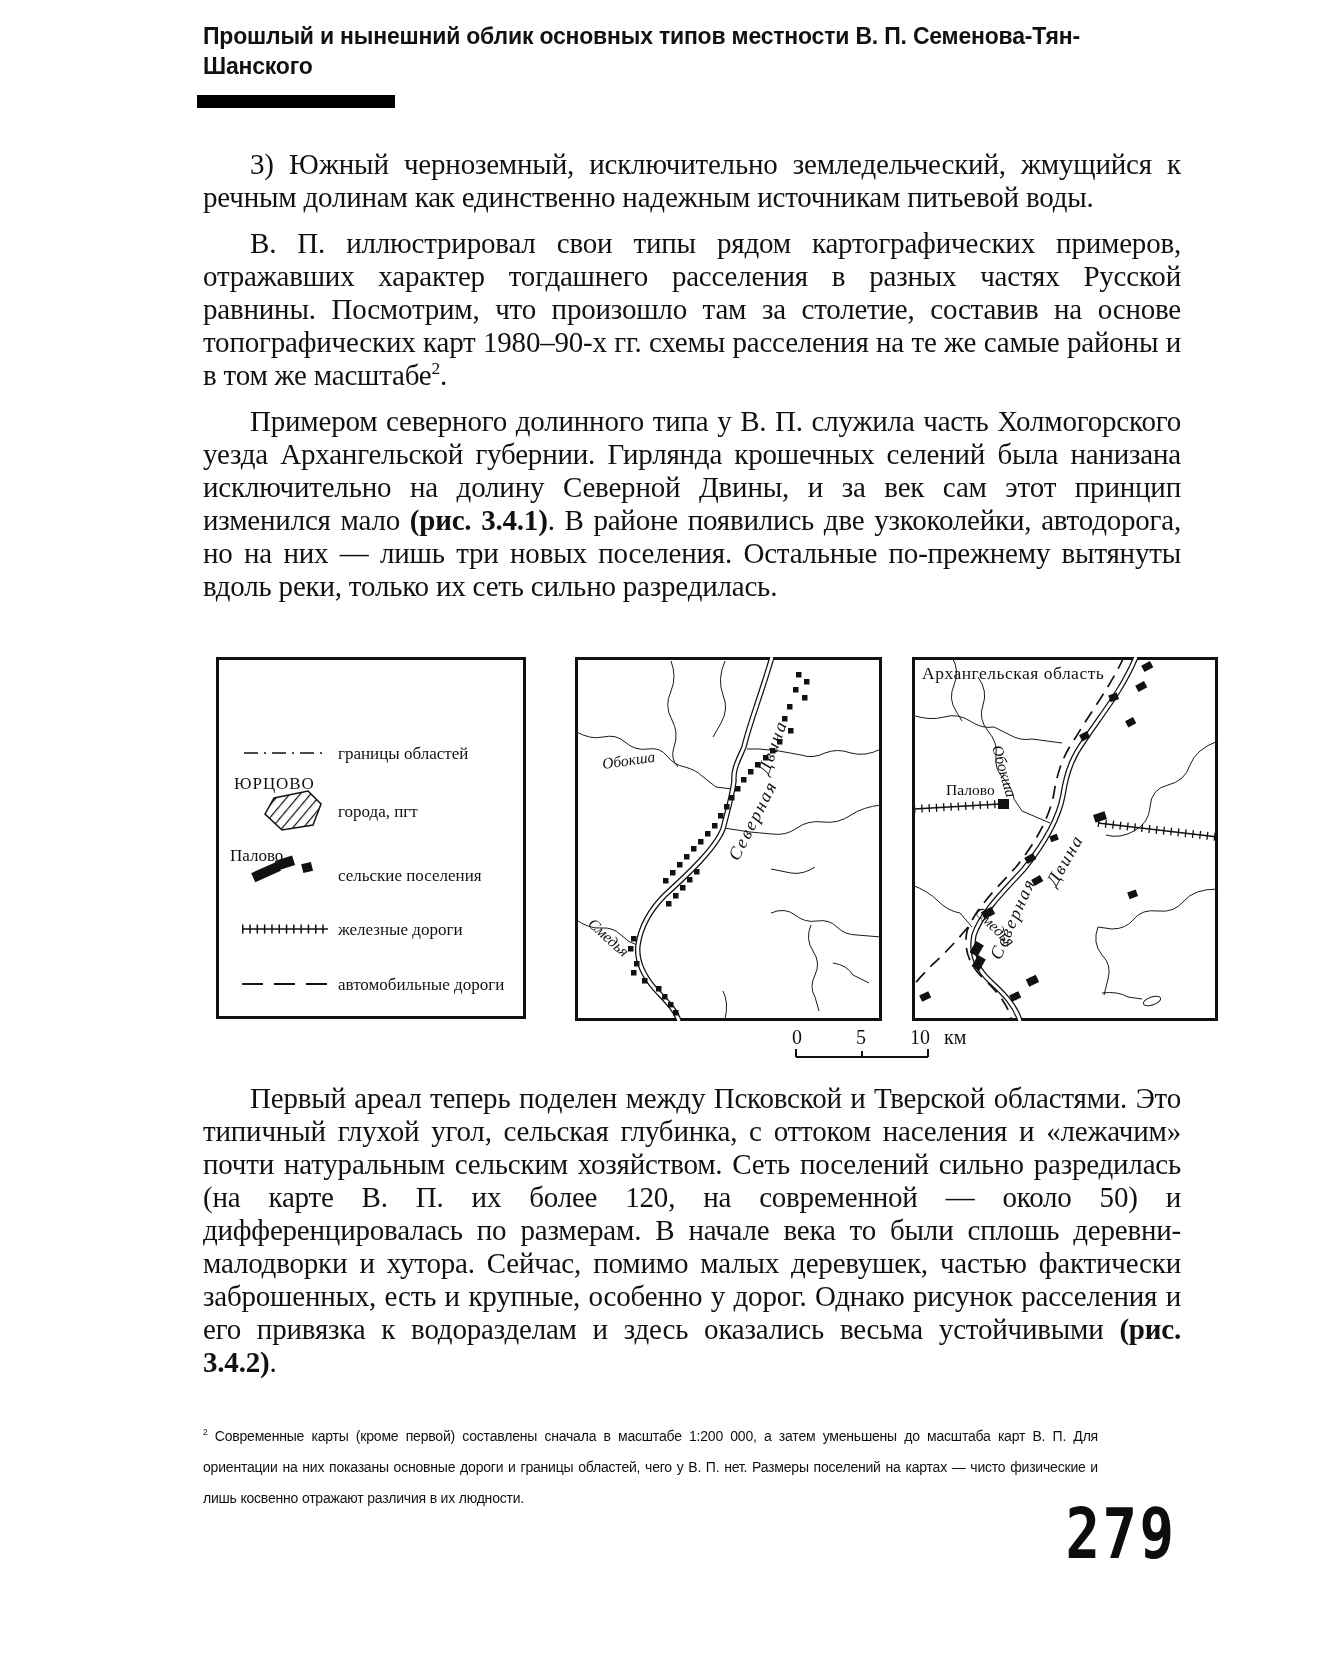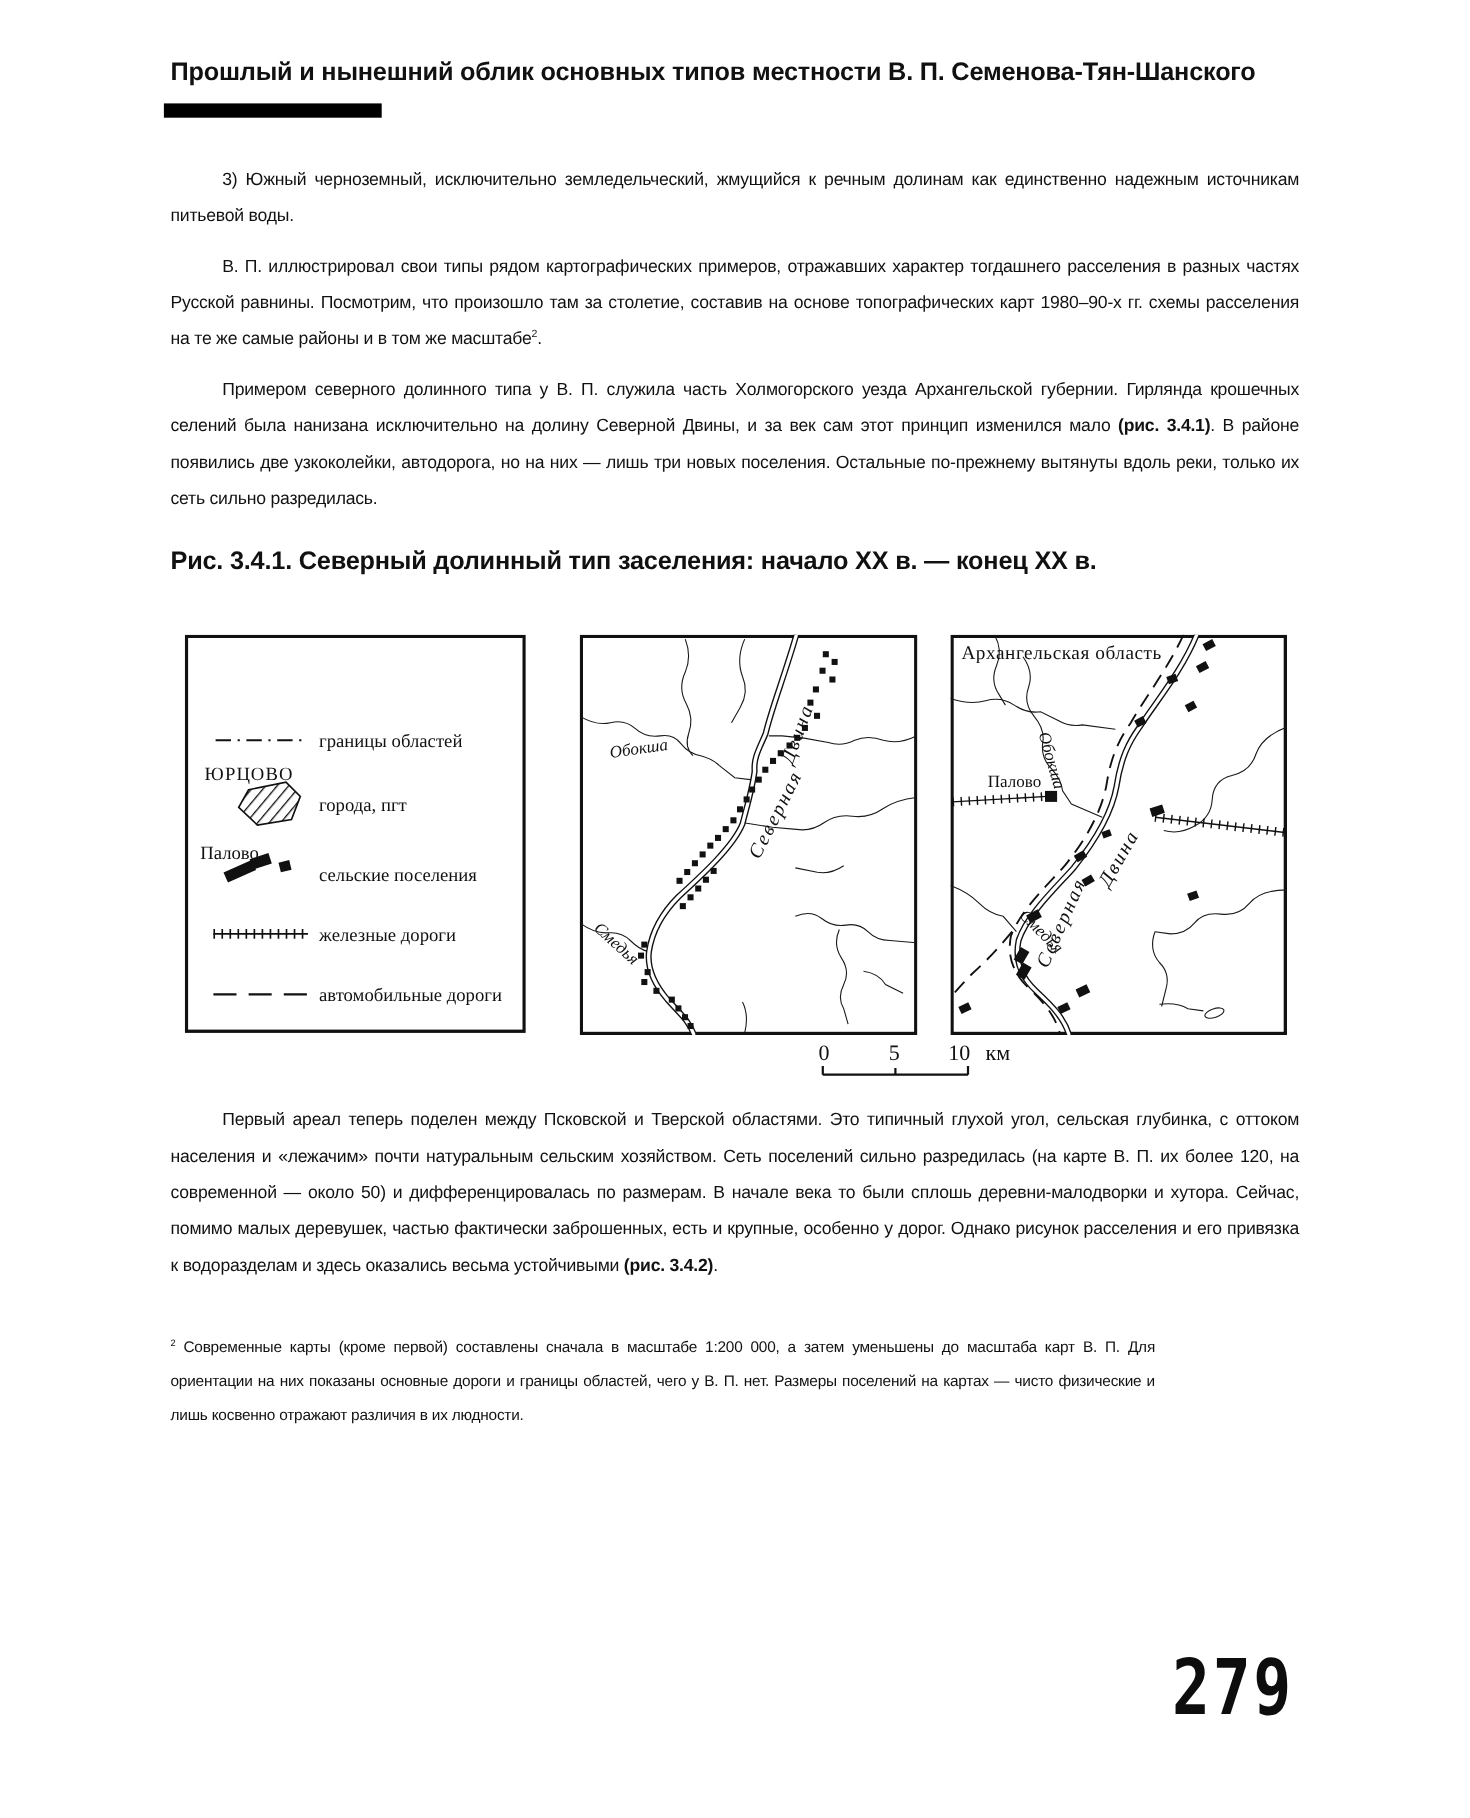--- a/index.html
+++ b/index.html
@@ -1,28 +1,28 @@
 <!DOCTYPE html>
 <html lang="ru"><head>
 <meta charset="utf-8">
 <style>
   html,body{margin:0;padding:0;}
   body{
     width:1336px;height:1653px;background:#ffffff;overflow:hidden;position:relative;
     font-family:"Liberation Sans", sans-serif;color:#111;
     -webkit-font-smoothing:antialiased;
   }
-  .page{padding:50px 155px 0 155px;}
+  .page{padding:21px 155px 0 155px;margin-left:48px;}
   h1.header{
     font-size:23px;line-height:30px;font-weight:bold;margin:0;letter-spacing:-0.2px;
   }
   .rule{width:198px;height:13px;background:#000;margin:14px 0 0 -6px;}
   p.body-par{
-    font-size:16px;line-height:33px;text-align:justify;margin:13px 0 0 0;
-    text-indent:47px;letter-spacing:-0.2px;
+    font-size:29px;line-height:33px;text-align:justify;margin:13px 0 0 0;
+    text-indent:47px;letter-spacing:-0.2px;font-family:Liberation Serif, serif;
   }
   p.first{margin-top:40px;}
   sup{font-size:60%;line-height:0;}
   .caption{
     font-size:23px;font-weight:bold;margin:26px 0 0 0;letter-spacing:-0.2px;
   }
   .figure-row{display:flex;align-items:flex-start;margin:54px 0 0 13px;}
   .panel{flex:0 0 auto;}
   .gap1{margin-right:49px;}
   .gap2{margin-right:30px;}
@@ -58,21 +58,20 @@
 
   <h1 class="header">Прошлый и нынешний облик основных типов местности В. П. Семенова-Тян-Шанского</h1>
   <div class="rule"></div>
 
   <p class="body-par first"><span>3) Южный черноземный, исключительно земледельческий, жмущийся к речным долинам как единственно надежным источникам питьевой воды.</span></p>
 
   <p class="body-par"><span>В. П. иллюстрировал свои типы рядом картографических примеров, отражавших характер тогдашнего расселения в разных частях Русской равнины. Посмотрим, что произошло там за столетие, составив на основе топографических карт 1980–90-х гг. схемы расселения на те же самые районы и в том же масштабе</span><sup>2</sup><span>.</span></p>
 
   <p class="body-par"><span>Примером северного долинного типа у В. П. служила часть Холмогорского уезда Архангельской губернии. Гирлянда крошечных селений была нанизана исключительно на долину Северной Двины, и за век сам этот принцип изменился мало </span><b>(рис. 3.4.1)</b><span>. В районе появились две узкоколейки, автодорога, но на них — лишь три новых поселения. Остальные по-прежнему вытянуты вдоль реки, только их сеть сильно разредилась.</span></p>
 
-  <p class="caption">Рис. 3.4.1. Северный долинный тип заселения: начало XX в. — конец XX в.</p>
 
   <div class="figure-row">
 
     <svg class="panel gap1" width="310" height="362" viewBox="0 0 310 362">
       <defs>
         <pattern id="hatchP" patternUnits="userSpaceOnUse" width="8" height="8" patternTransform="rotate(40)">
           <line x1="0" y1="0" x2="0" y2="8" stroke="#111" stroke-width="2.4"></line>
         </pattern>
       </defs>
       <rect class="frame" x="1.5" y="1.5" width="307" height="359"></rect>

